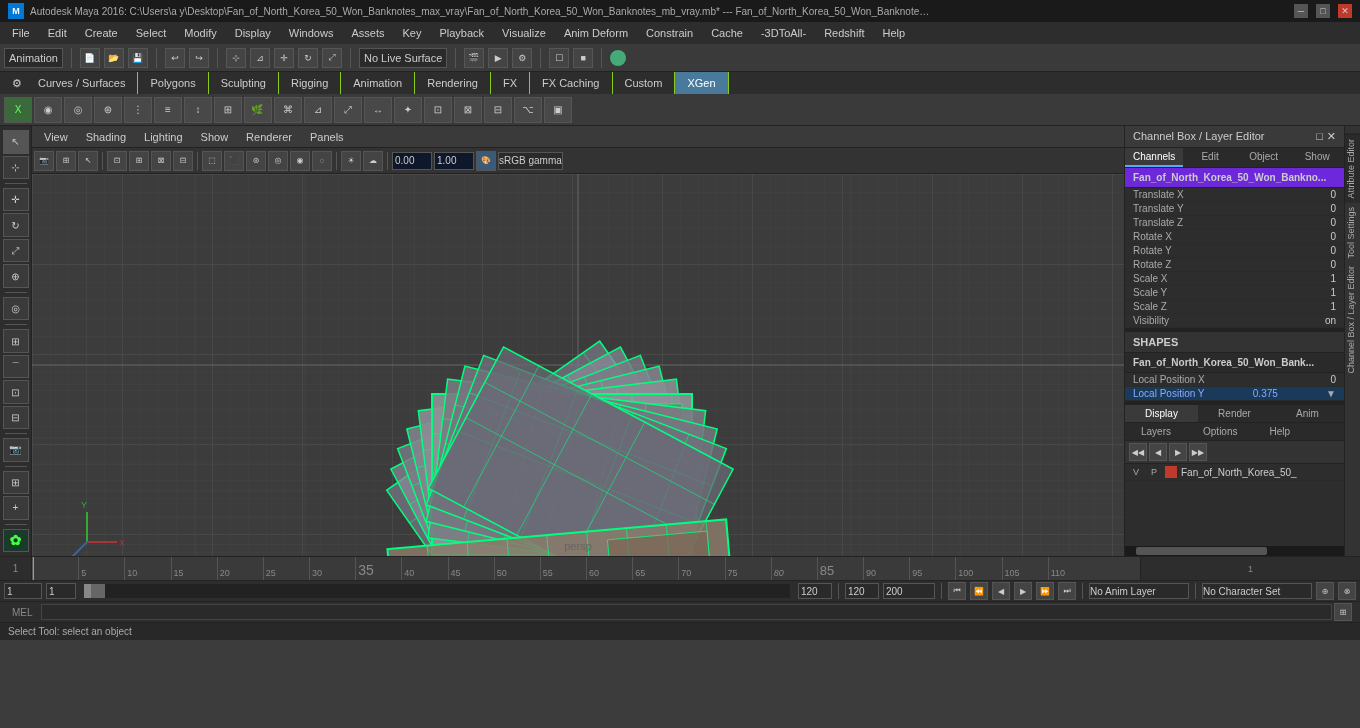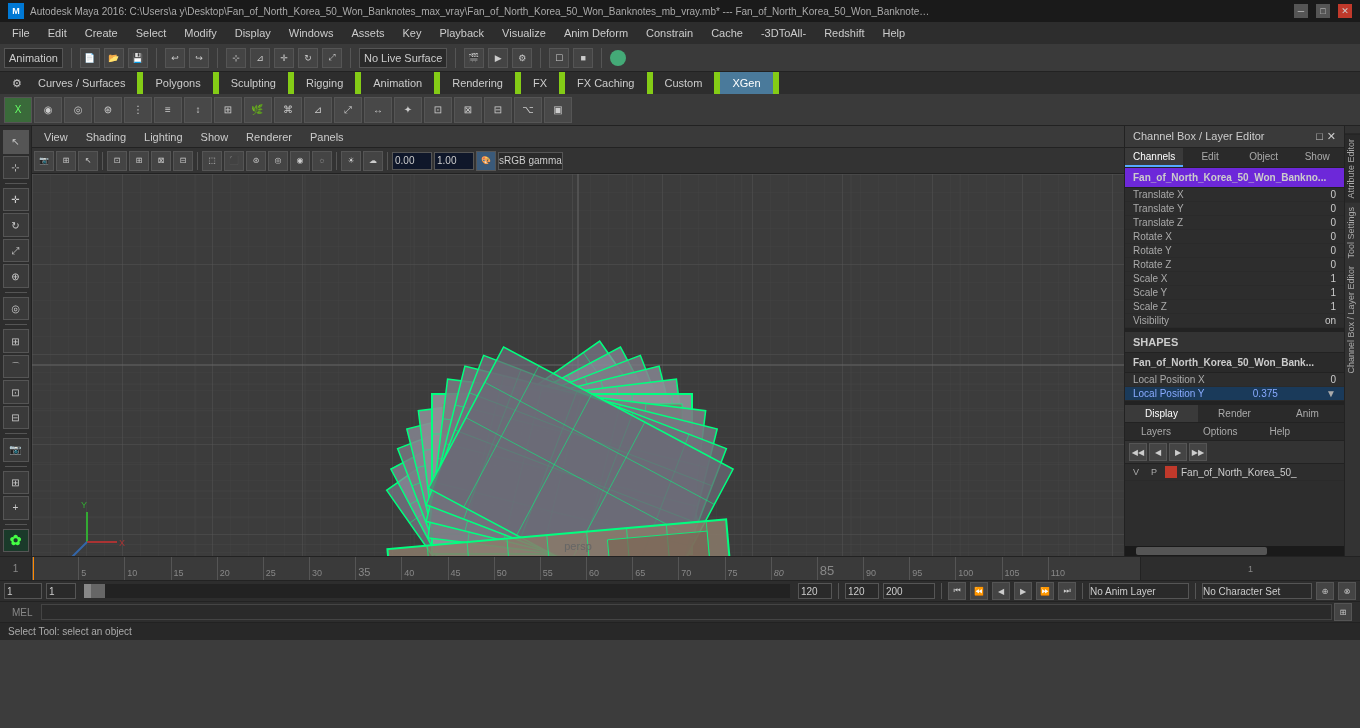--- a/index.html
+++ b/index.html
@@ -20,21 +20,21 @@
     
     #toolbar1 { width: 100%; height: 28px; background: #3a3a3a; display: flex; align-items: center; padding: 0 4px; gap: 4px; border-bottom: 1px solid #222; }
     .tb1-dropdown { background: #2a2a2a; border: 1px solid #555; color: #ccc; font-size: 11px; padding: 1px 4px; height: 20px; }
     .tb1-separator { width: 1px; height: 20px; background: #555; margin: 0 4px; }
     .tb1-btn { width: 20px; height: 20px; background: #444; border: 1px solid #555; display: flex; align-items: center; justify-content: center; font-size: 9px; cursor: pointer; color: #ccc; }
     .tb1-label { font-size: 11px; color: #ccc; padding: 0 4px; background: #2a2a2a; border: 1px solid #555; height: 20px; display: flex; align-items: center; }
     .tb1-circle { width: 16px; height: 16px; border-radius: 50%; background: #4a7; display: flex; align-items: center; justify-content: center; }
 
     
     #moduletabs { width: 100%; height: 22px; background: #2d2d2d; display: flex; align-items: center; padding: 0 8px; gap: 0; }
-    .module-tab { padding: 2px 12px; font-size: 11px; color: #ccc; cursor: pointer; border-right: 6px solid #84cc16; height: 100%; display: flex; align-items: center; }
+    .module-tab { padding: 2px 12px; font-size: 11px; color: #ccc; cursor: pointer; border-right: 1px solid #84cc16; height: 100%; display: flex; align-items: center; }
     .module-tab.active { background: #4a4a4a; color: #fff; }
     .module-tab-settings { width: 18px; display: flex; align-items: center; justify-content: center; cursor: pointer; }
 
     
     #xgentoolbar { width: 100%; height: 32px; background: #3a3a3a; display: flex; align-items: center; padding: 0 4px; gap: 2px; border-bottom: 1px solid #222; }
     .xg-btn { width: 28px; height: 26px; background: #484848; border: 1px solid #555; display: flex; align-items: center; justify-content: center; font-size: 10px; cursor: pointer; color: #ccc; }
 
     
     #main { display: flex; width: 100%; height: calc(728px - 22px - 22px - 28px - 22px - 32px - 24px - 42px); }
 
@@ -621,21 +621,21 @@
       <div style="position: absolute; left: 16.6667%; top: 0px; height: 100%; border-left: 1px solid rgb(85, 85, 85); display: flex; align-items: flex-end; padding-bottom: 2px;">
         <span style="font-size: 9px; color: rgb(136, 136, 136); margin-left: 2px; white-space: nowrap;">20</span>
       </div>
       <div style="position: absolute; left: 20.8333%; top: 0px; height: 100%; border-left: 1px solid rgb(85, 85, 85); display: flex; align-items: flex-end; padding-bottom: 2px;">
         <span style="font-size: 9px; color: rgb(136, 136, 136); margin-left: 2px; white-space: nowrap;">25</span>
       </div>
       <div style="position: absolute; left: 25%; top: 0px; height: 100%; border-left: 1px solid rgb(85, 85, 85); display: flex; align-items: flex-end; padding-bottom: 2px;">
         <span style="font-size: 9px; color: rgb(136, 136, 136); margin-left: 2px; white-space: nowrap;">30</span>
       </div>
       <div style="position: absolute; left: 29.1667%; top: 0px; height: 100%; border-left: 1px solid rgb(85, 85, 85); display: flex; align-items: flex-end; padding-bottom: 2px;">
-        <span style="font-size: 11px; color: rgb(136, 136, 136); margin-left: 2px; white-space: nowrap;">35</span>
+        <span style="font-size: 14px; color: rgb(136, 136, 136); margin-left: 2px; white-space: nowrap;">35</span>
       </div>
       <div style="position: absolute; left: 33.3333%; top: 0px; height: 100%; border-left: 1px solid rgb(85, 85, 85); display: flex; align-items: flex-end; padding-bottom: 2px;">
         <span style="font-size: 9px; color: rgb(136, 136, 136); margin-left: 2px; white-space: nowrap;">40</span>
       </div>
       <div style="position: absolute; left: 37.5%; top: 0px; height: 100%; border-left: 1px solid rgb(85, 85, 85); display: flex; align-items: flex-end; padding-bottom: 2px;">
         <span style="font-size: 9px; color: rgb(136, 136, 136); margin-left: 2px; white-space: nowrap;">45</span>
       </div>
       <div style="position: absolute; left: 41.6667%; top: 0px; height: 100%; border-left: 1px solid rgb(85, 85, 85); display: flex; align-items: flex-end; padding-bottom: 2px;">
         <span style="font-size: 9px; color: rgb(136, 136, 136); margin-left: 2px; white-space: nowrap;">50</span>
       </div>

